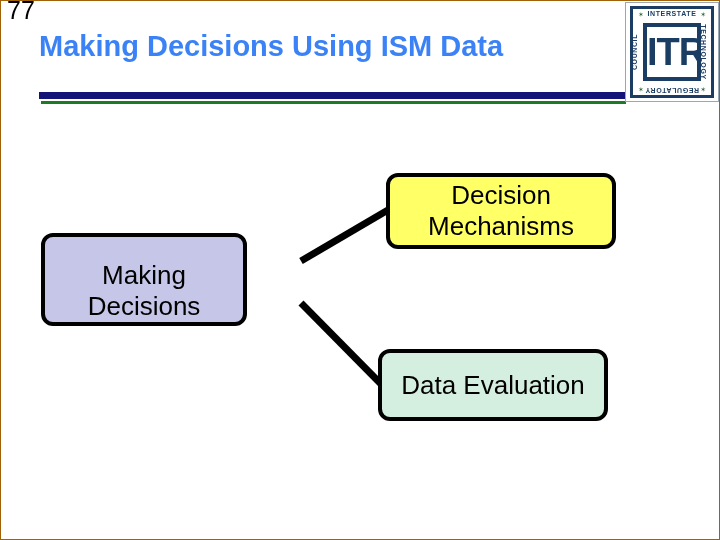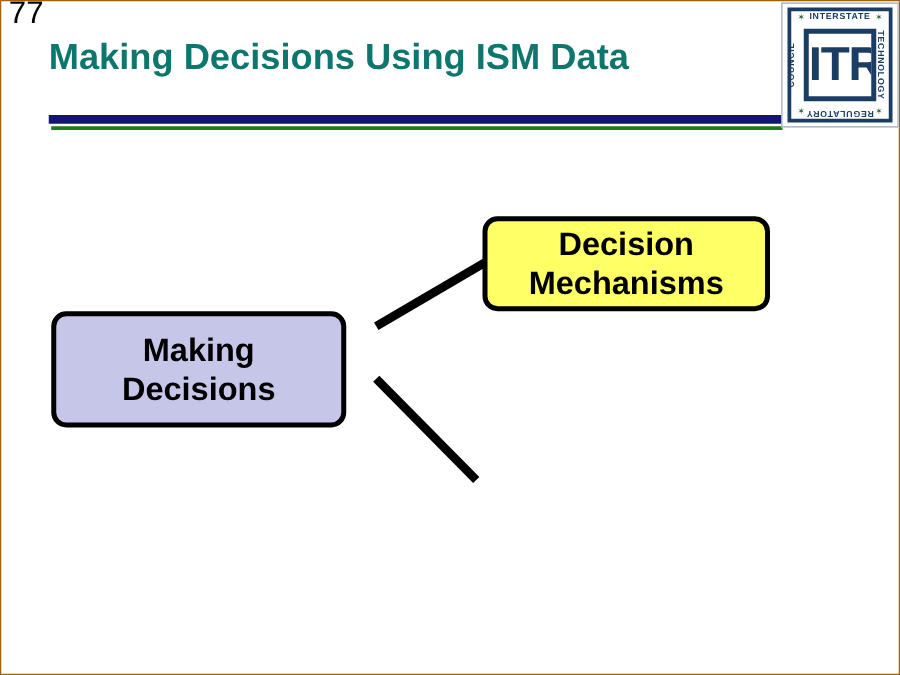--- a/index.html
+++ b/index.html
@@ -32,21 +32,21 @@
 
   
   #title {
     position: absolute;
     left: 38px;
     top: 26px;
     width: 570px;
     font-size: 29px;
     line-height: 38px;
     font-weight: bold;
-    color: #0f766e;
+    color: #3b82f6;
     white-space: nowrap;
   }
 
   
   .rule-navy {
     position: absolute;
     left: 38px;
     top: 91px;
     width: 587px;
     height: 7px;
@@ -160,30 +160,31 @@
     position: absolute;
     border: 4px solid #000000;
     border-radius: 12px;
     box-sizing: border-box;
     display: flex;
     align-items: center;
     justify-content: center;
     text-align: center;
     font-size: 26px;
     line-height: 31px;
-    font-weight: bold;
+    font-weight: normal;
     color: #000000;
     font-family: "Liberation Sans", sans-serif;
   }
   #node-making-decisions {
     left: 40px;
-    top: 248px;
-    width: 236px;
+    top: 232px;
+    width: 206px;
     height: 93px;
     background: #c6c6e8;
+    align-items: flex-end;
   }
   #node-decision-mechanisms {
     left: 385px;
     top: 172px;
     width: 230px;
     height: 76px;
     background: #ffff66;
   }
   #node-data-evaluation {
     left: 377px;
@@ -233,16 +234,19 @@
     <div class="node" id="node-making-decisions">
       <span class="node-label">Making
 Decisions</span>
     </div>
 
     <div class="node" id="node-decision-mechanisms">
       <span class="node-label">Decision
 Mechanisms</span>
     </div>
 
+    <div class="node" id="node-data-evaluation">
+      <span class="node-label">Data Evaluation</span>
+    </div>
 
   </div>
 
 </div>
 
 </body></html>

